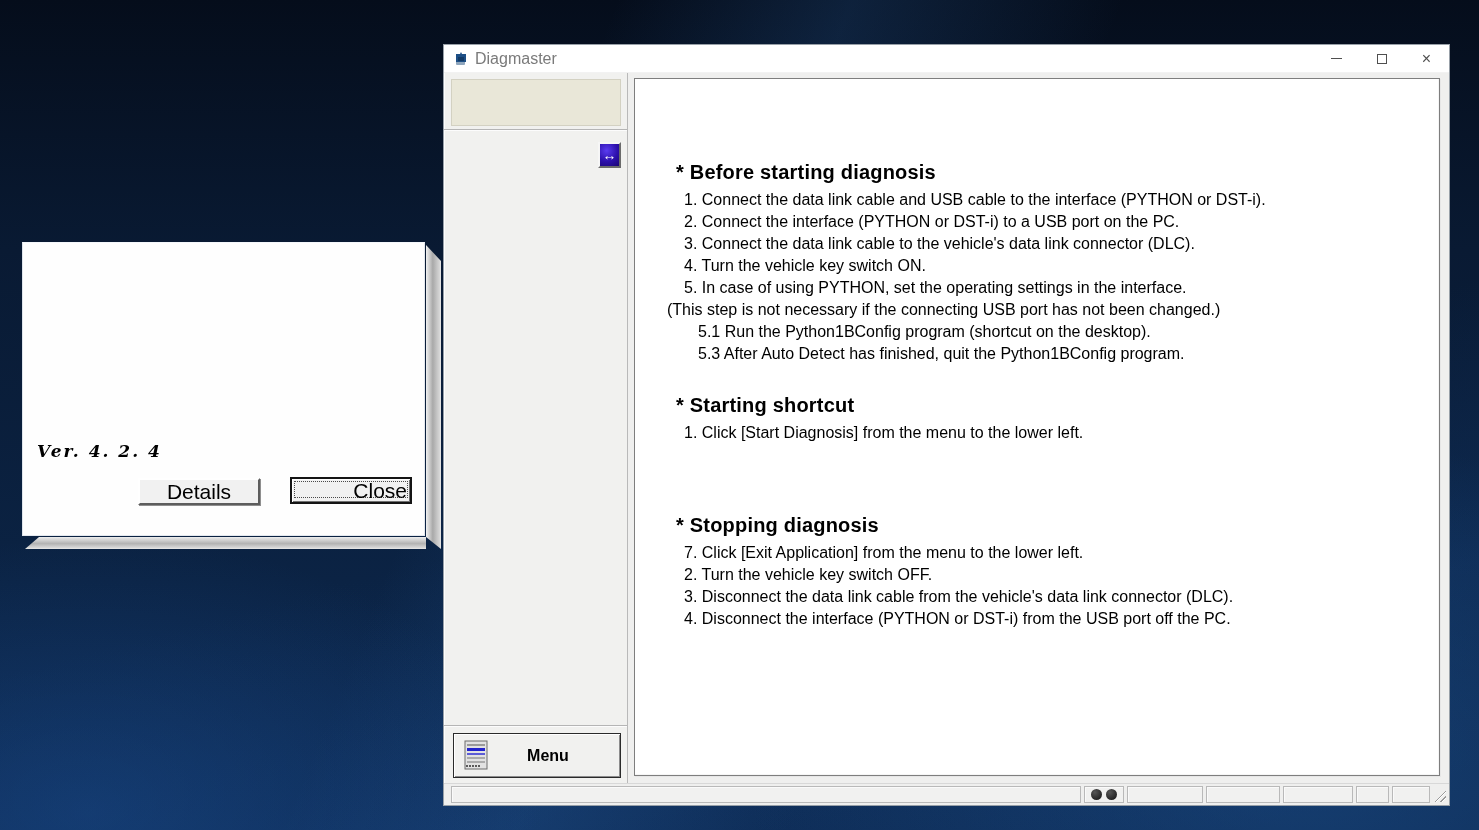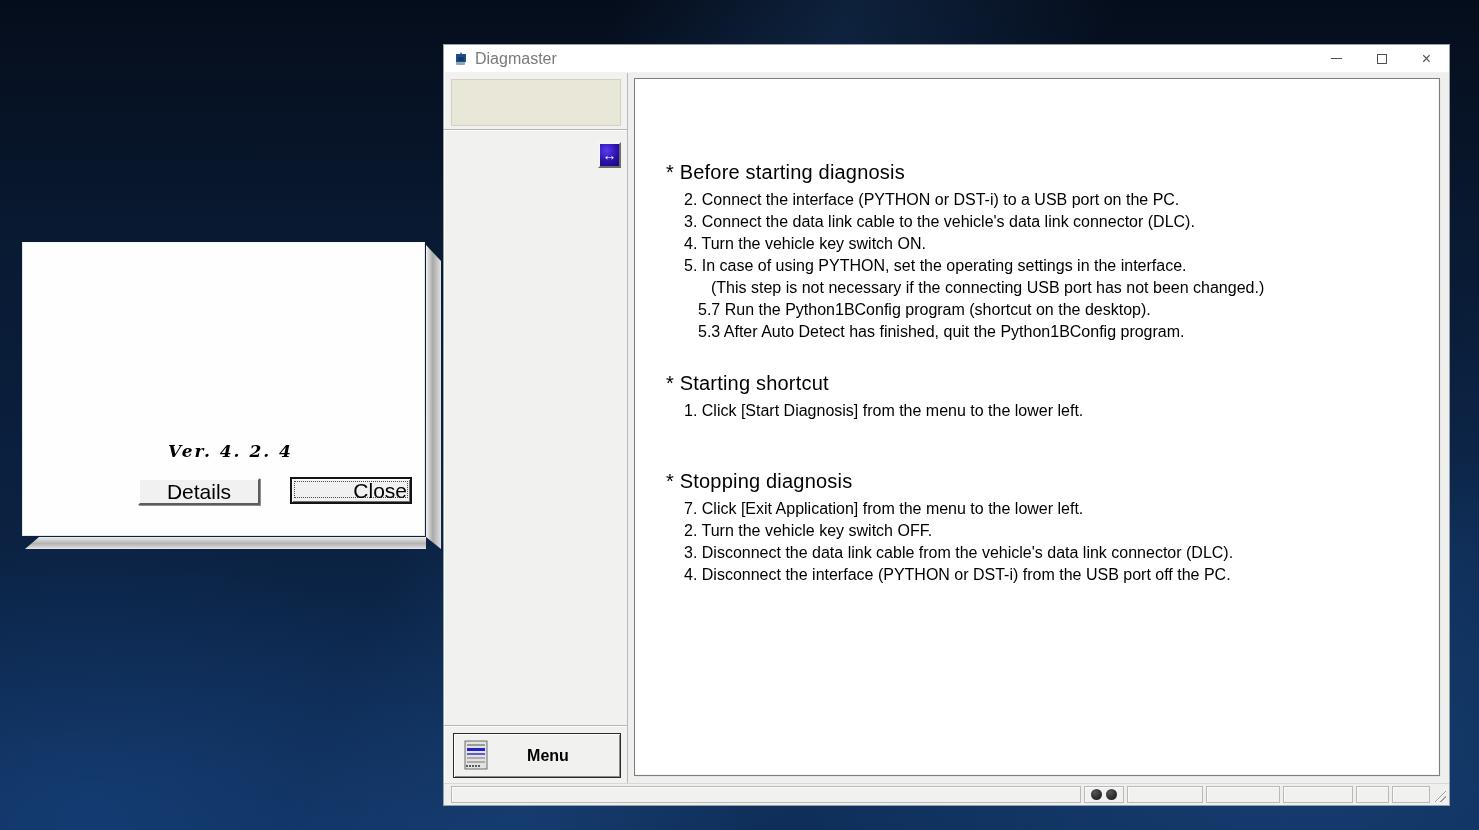--- a/index.html
+++ b/index.html
@@ -26,21 +26,21 @@
     background:linear-gradient(90deg,#f2f2f2,#a9a9a9 45%,#d6d6d6 90%,#e7e7e7);
     clip-path:polygon(0 0, 100% 16px, 100% 100%, 0 calc(100% - 12px));
   }
   .bevel-bottom{
     position:absolute; left:2px; top:294px; width:401px; height:12px;
     background:linear-gradient(180deg,#ededed,#b3b3b3 55%,#d9d9d9 90%,#e9e9e9);
     clip-path:polygon(14px 0, 100% 0, 100% 100%, 0 100%);
   }
   .version-label{
     position:absolute; left:0; top:198px; width:100%;
-    text-align:center; padding-left:14px;
+    padding-left:14px;
     font-family:"DejaVu Serif", serif; font-style:italic; font-weight:bold;
     font-size:17px; letter-spacing:2px; color:#000;
   }
   .dlg-btn{
     position:absolute; height:27px; background:#f1f1f1; color:#000;
     font-family:"Liberation Sans", sans-serif; font-size:21px;
     text-align:center; cursor:pointer; user-select:none;
   }
   .btn-details{
     left:115px; top:235px; width:122px;
@@ -121,29 +121,29 @@
 
   
   .content-wrap{ flex:1 1 auto; padding:5px 9px 7px 6px; min-width:0; }
   .content-box{
     width:100%; height:100%; background:#ffffff; overflow:hidden;
     border:1px solid #7e7e7e;
     box-shadow:1px 1px 0 #e6e6e6, inset -1px -1px 0 #f5f5f5;
   }
   .instructions{ padding-top:79px; color:#000; }
   .sec-heading{
-    font-size:20px; font-weight:normal; line-height:28px;
-    padding-left:31px; margin-bottom:3px; letter-spacing:.2px;
+    font-size:20px; font-weight:bold; line-height:28px;
+    padding-left:41px; margin-bottom:3px; letter-spacing:.2px;
   }
   .line{ font-size:16px; line-height:22px; }
   .lvl1{ padding-left:49px; }
   .lvl2{ padding-left:63px; }
-  .lvl3{ padding-left:76px; }
+  .lvl3{ padding-left:32px; }
   .section + .section{ margin-top:26px; }
-  .section:nth-child(3){ margin-top:45px; }
+  .section:nth-child(3){ margin-top:67px; }
 
   
   .status-bar{
     flex:0 0 22px; background:#efefee; border-top:1px solid #d8d8d8;
     display:flex; align-items:stretch; padding:2px 2px 2px 7px; gap:3px;
   }
   .status-panel{
     border:1px solid #b9b9b9; background:#f1f1f0;
     box-shadow:inset 1px 1px 0 #fafafa;
   }
@@ -221,26 +221,27 @@
         </svg>
         <span class="menu-label">Menu</span>
       </div>
     </div>
 
     <div class="content-wrap">
       <div class="content-box">
         <div class="instructions">
             <div class="section">
               <div class="sec-heading">*  Before starting diagnosis</div>
+              <div class="line lvl1">1. Connect the data link cable and USB cable to the interface (PYTHON or DST-i).</div>
               <div class="line lvl1">2. Connect the interface (PYTHON or DST-i) to a USB port on the PC.</div>
               <div class="line lvl1">3. Connect the data link cable to the vehicle's data link connector (DLC).</div>
               <div class="line lvl1">4. Turn the vehicle key switch ON.</div>
               <div class="line lvl1">5. In case of using PYTHON, set the operating settings in the interface.</div>
               <div class="line lvl3">(This step is not necessary if the connecting USB port has not been changed.)</div>
-              <div class="line lvl2">5.7 Run the Python1BConfig program (shortcut on the desktop).</div>
+              <div class="line lvl2">5.1 Run the Python1BConfig program (shortcut on the desktop).</div>
               <div class="line lvl2">5.3 After Auto Detect has finished, quit the Python1BConfig program.</div>
             </div>
             <div class="section">
               <div class="sec-heading">*  Starting shortcut</div>
               <div class="line lvl1">1. Click [Start Diagnosis] from the menu to the lower left.</div>
             </div>
             <div class="section">
               <div class="sec-heading">*  Stopping diagnosis</div>
               <div class="line lvl1">7. Click [Exit Application] from the menu to the lower left.</div>
               <div class="line lvl1">2. Turn the vehicle key switch OFF.</div>

